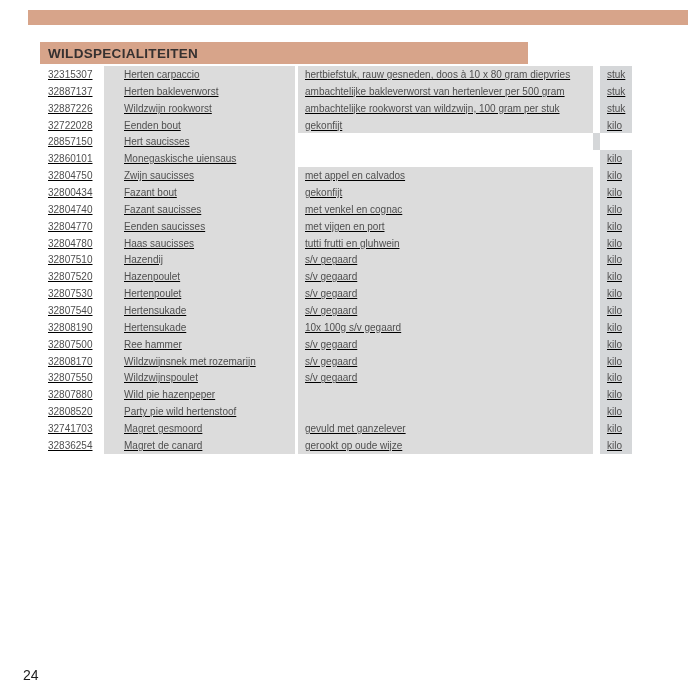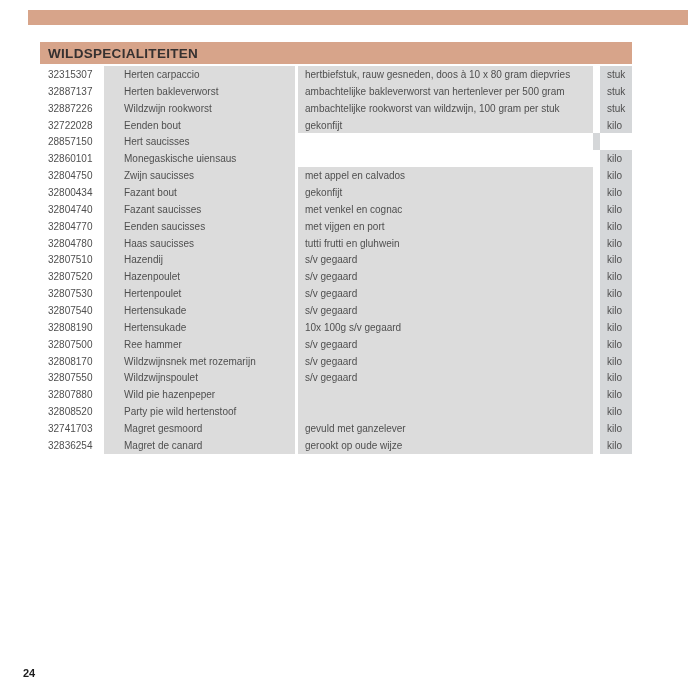--- a/index.html
+++ b/index.html
@@ -22,35 +22,36 @@
     left: 28px; top: 10px;
     width: 660px; height: 15px;
     background: var(--accent);
   }
   .catalog {
     position: absolute;
     left: 40px; top: 42px;
     width: 592px;
   }
   .header-bar {
-    width: 592px; height: 22px;
+    width: 488px; height: 22px;
     background: var(--accent);
     display: flex;
     align-items: center;
     padding-left: 8px;
   }
   .header-bar .title {
     font-size: 13.5px;
     font-weight: bold;
     letter-spacing: 0.3px;
     color: var(--title_text);
   }
   .table {
     margin-top: 2px;
     width: 592px;
+    text-decoration: underline;
   }
   .row {
     display: grid;
     grid-template-columns: 64px 191px 3px 295px 7px 32px;
     height: 16.87px;
     align-items: center;
   }
   .cell {
     height: 100%;
     display: flex;
@@ -62,22 +63,22 @@
   }
   .cell.code { padding-left: 8px; background: transparent; }
   .cell.name { padding-left: 20px; background: var(--cell_gray); }
   .cell.desc { padding-left: 7px; background: var(--cell_gray); }
   .cell.desc.no-bg { background: transparent; }
   .cell.unit { padding-left: 7px; background: var(--unit_gray); }
   .gap { background: transparent; height: 100%; }
   .page-number {
     position: absolute;
     left: 23px; top: 667px;
-    font-size: 11px;
-    font-weight: bold;
+    font-size: 14px;
+    font-weight: normal;
     color: #1c1c1c;
   }
 </style>
 </head>
 <body>
 
 <div class="top-strip"></div>
 
 <div class="catalog">
   <div class="header-bar">

